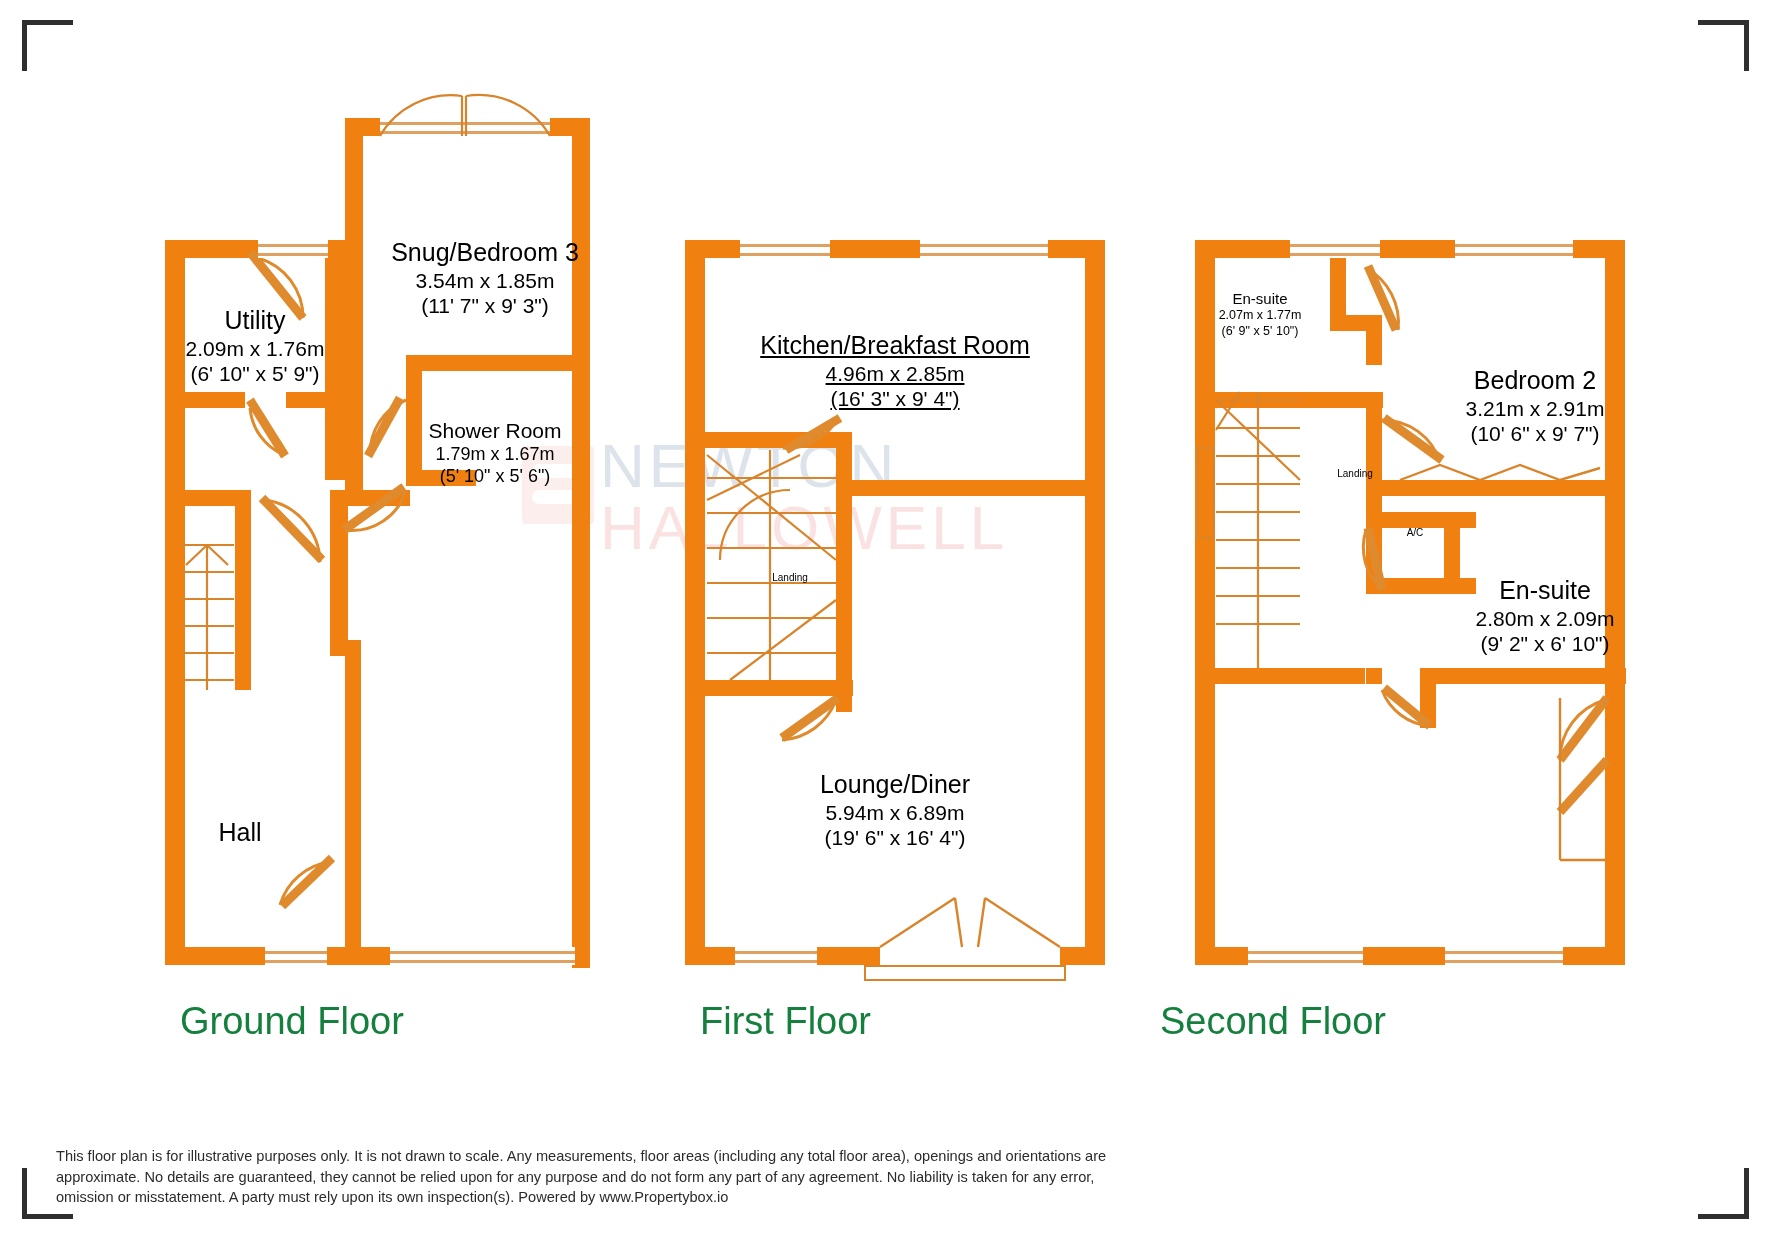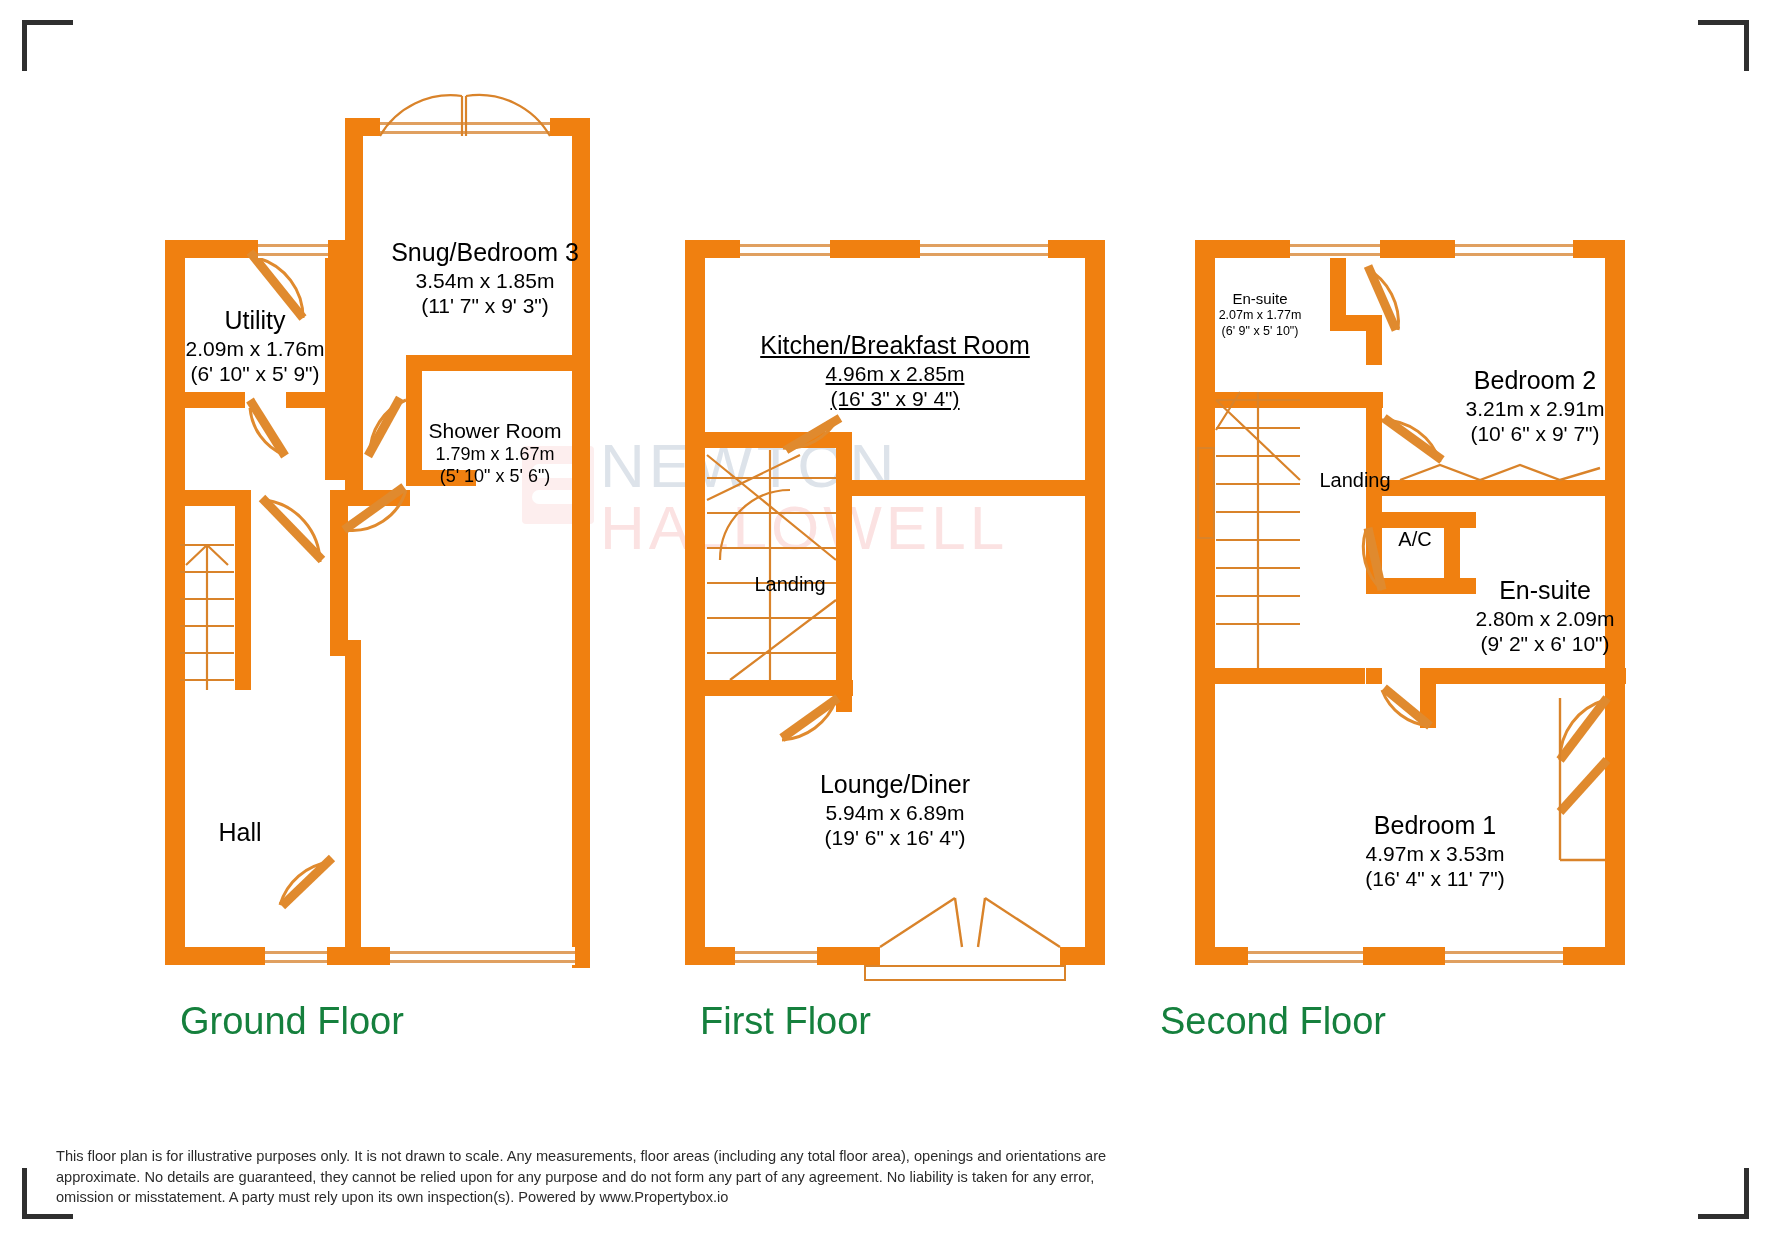--- a/index.html
+++ b/index.html
@@ -113,21 +113,21 @@
     font-size: 25px;
     font-weight: 400;
   }
   .lbl .dm {
     display: block;
     font-size: 21px;
   }
   .lbl.small .nm { font-size: 15px; }
   .lbl.small .dm { font-size: 12.5px; }
   .lbl.plain .nm { font-size: 25px; }
-  .lbl.tiny .nm  { font-size: 20px; }
+  .lbl.tiny .nm  { font-size: 10px; }
 
   .floor-title {
     position: absolute;
     text-align: left;
     font-size: 38px;
     color: #15803d;
     font-family: "Liberation Sans", sans-serif;
     white-space: nowrap;
     z-index: 3;
   }
@@ -435,25 +435,20 @@
     <span class="dm">3.21m x 2.91m</span>
     <span class="dm">(10' 6" x 9' 7")</span>
   </div>
 
   <div class="lbl" style="left:1420px; top:575px; width:250px;">
     <span class="nm">En-suite</span>
     <span class="dm">2.80m x 2.09m</span>
     <span class="dm">(9' 2" x 6' 10")</span>
   </div>
 
-  <div class="lbl" style="left:1305px; top:810px; width:260px;">
-    <span class="nm">Bedroom 1</span>
-    <span class="dm">4.97m x 3.53m</span>
-    <span class="dm">(16' 4" x 11' 7")</span>
-  </div>
 
   <div class="lbl tiny" style="left:1285px; top:468px; width:140px;">
     <span class="nm">Landing</span>
   </div>
 
   <div class="lbl tiny" style="left:1350px; top:527px; width:130px;">
     <span class="nm">A/C</span>
   </div>
 
   <div class="floor-title" style="left:180px; top:1000px; width:380px;">Ground Floor</div>

